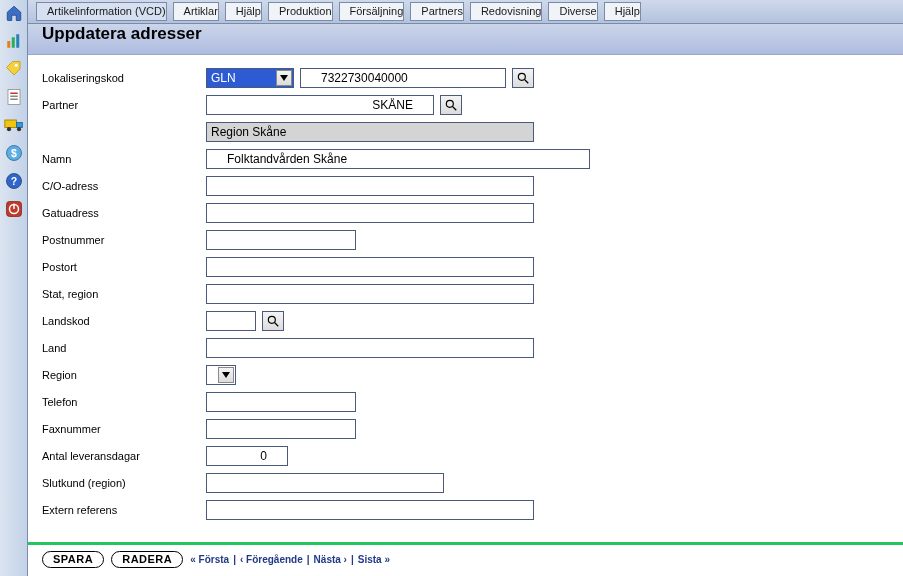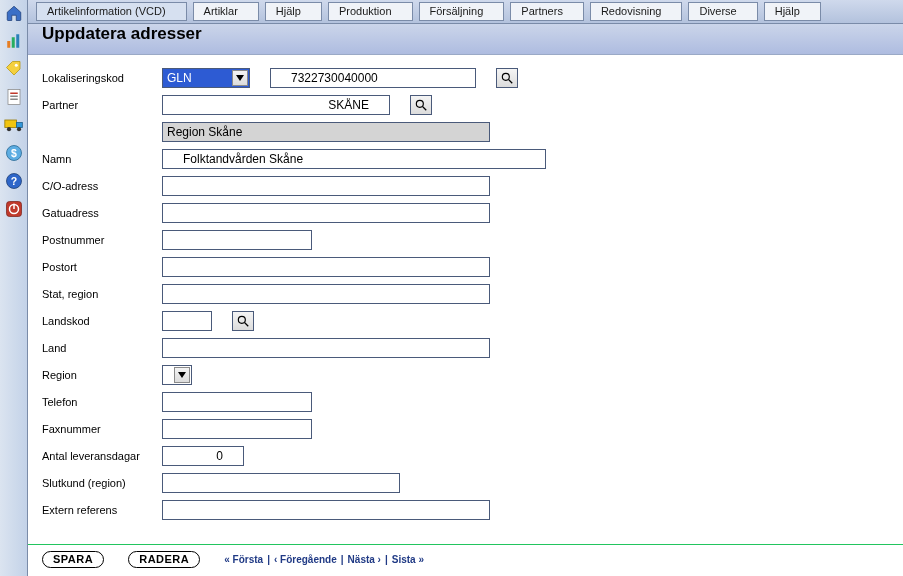--- a/index.html
+++ b/index.html
@@ -45,21 +45,21 @@
     background: linear-gradient(to bottom, #cfd9ec, #b3c2dd);
     border-bottom: 1px solid #7a8ba8;
     display: flex;
     align-items: center;
     padding-left: 8px;
     gap: 6px;
   }
   .tab {
     background: #f0f3f8;
     border: 1px solid #7a8ba8;
-    padding: 2px 20px 3px 10px;
+    padding: 2px 0 3px 10px;
     font-size: 11px;
     color: #1a1a1a;
     cursor: pointer;
     white-space: nowrap;
   }
   .tab.selected {
     background: #d6e0f0;
   }
   .page-head {
     background: linear-gradient(to bottom, #cbd5ea, #aebce0);
@@ -85,22 +85,23 @@
     min-height: 22px;
   }
   .row .lbl {
     width: 120px;
     font-size: 11px;
     color: #000;
   }
   .row .controls {
     display: flex;
     align-items: center;
-    gap: 20px;
+    gap: 6px;
     flex-wrap: wrap;
+    margin-left: 44px;
   }
   input[type="text"] {
     height: 20px;
     border: 1px solid #4a5a7a;
     padding: 1px 20px;
     font-size: 12px;
     font-family: Verdana, Arial, sans-serif;
     background: #fff;
   }
   input[type="text"].ralign { text-align: right; }
@@ -146,25 +147,25 @@
     height: 20px;
     border: 1px solid #4a5a7a;
     background: #d4d4d4;
     padding: 1px 4px;
     font-size: 12px;
     width: 328px;
     display:flex;
     align-items:center;
   }
   .bottom-bar {
-    border-top: 1px solid #22c55e;
+    border-top: 3px solid #22c55e;
     padding: 6px 14px 8px 14px;
     display: flex;
     align-items: center;
-    gap: 24px;
+    gap: 7px;
   }
   .btn-round {
     border: 1px solid #000;
     border-radius: 10px;
     padding: 1px 10px 2px 10px;
     font-size: 11px;
     font-weight: bold;
     background: #fff;
     cursor: pointer;
     letter-spacing: 0.5px;

